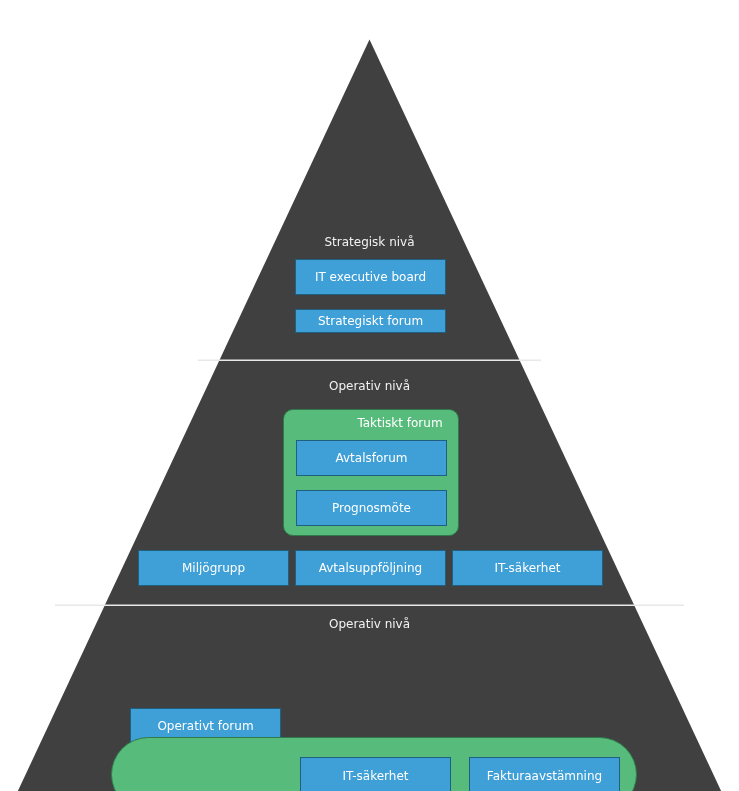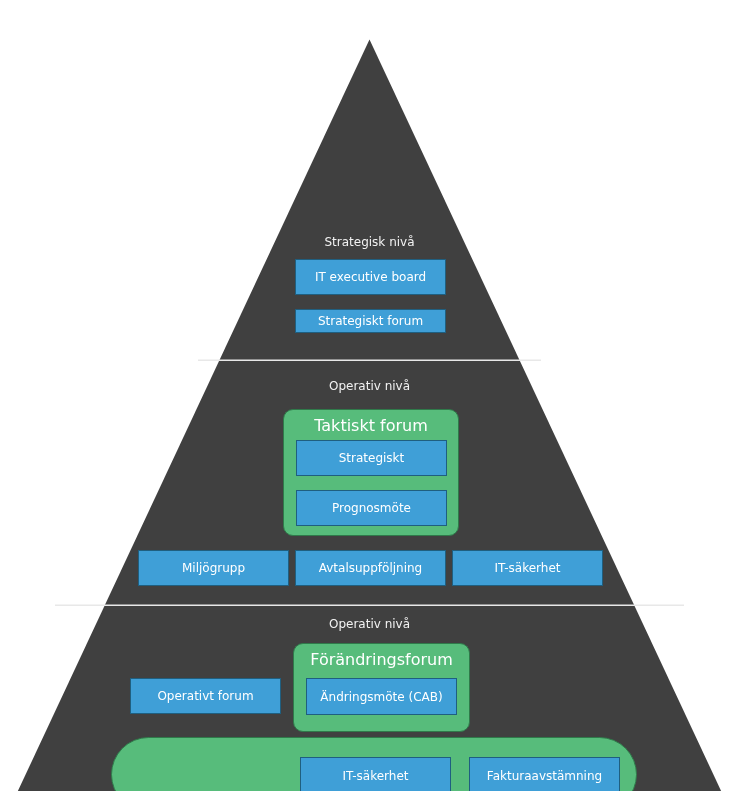--- a/index.html
+++ b/index.html
@@ -6,50 +6,46 @@
   html,body{margin:0;padding:0;}
   body{width:739px;height:791px;background:#ffffff;overflow:hidden;
        font-family:"DejaVu Sans",sans-serif;}
   #stage{position:relative;width:739px;height:791px;margin-top:37px;}
   svg.pyramid{position:absolute;left:0;top:0;width:739px;height:791px;}
   .node{position:absolute;box-sizing:border-box;display:flex;align-items:center;
         justify-content:center;text-align:center;color:#ffffff;}
   .blue{background:#3f9fd7;border:1px solid #1f5f80;border-radius:0;font-size:12px;}
   .green{background:#57bc7b;border:1px solid #2f7a4a;border-radius:10px;}
   .lvl{position:absolute;width:739px;text-align:center;color:#f2f2f2;font-size:12px;}
-  .grouplabel{position:absolute;width:100%;text-align:center;color:#ffffff;font-size:16px;}
+  .grouplabel{position:absolute;width:100%;text-align:center;color:#ffffff;font-size:12px;padding-left:29px;}
 </style>
 </head>
 <body>
 
 <div id="stage">
   <svg class="pyramid" viewBox="0 0 739 791">
     <polygon points="369.5,2.5 737.5,789 1.5,789" fill="#404040"></polygon>
     <line x1="198" y1="323.3" x2="541" y2="323.3" stroke="#e8e8e8" stroke-width="1.6"></line>
     <line x1="55" y1="568.2" x2="684" y2="568.2" stroke="#e8e8e8" stroke-width="1.6"></line>
   </svg>
 
   <div class="lvl" style="top:198px">Strategisk nivå</div>
   <div class="node blue" style="left:295px;top:222px;width:151px;height:36px">IT executive board</div>
   <div class="node blue" style="left:295px;top:272px;width:151px;height:24px">Strategiskt forum</div>
 
   <div class="lvl" style="top:342px">Operativ nivå</div>
   <div class="node green" style="left:283px;top:372px;width:176px;height:127px;display:block">
     <div class="grouplabel" style="top:6px">Taktiskt forum</div>
-    <div class="node blue" style="left:12px;top:30px;width:151px;height:36px">Strategiskt</div>
+    <div class="node blue" style="left:12px;top:30px;width:151px;height:36px">Avtalsforum</div>
     <div class="node blue" style="left:12px;top:80px;width:151px;height:36px">Prognosmöte</div>
   </div>
   <div class="node blue" style="left:138px;top:513px;width:151px;height:36px">Miljögrupp</div>
   <div class="node blue" style="left:295px;top:513px;width:151px;height:36px">Avtalsuppföljning</div>
   <div class="node blue" style="left:452px;top:513px;width:151px;height:36px">IT-säkerhet</div>
 
   <div class="lvl" style="top:580px">Operativ nivå</div>
-  <div class="node green" style="left:293px;top:606px;width:177px;height:89px;display:block">
-    <div class="grouplabel" style="top:6px">Förändringsforum</div>
-    <div class="node blue" style="left:12px;top:34px;width:151px;height:37px">Ändringsmöte (CAB)</div>
-  </div>
-  <div class="node blue" style="left:130px;top:641px;width:151px;height:36px">Operativt forum</div>
+  <div class="node blue" style="left:130px;top:671px;width:151px;height:36px">Operativt forum</div>
 
   <div class="node green" style="left:111px;top:700px;width:526px;height:75px;border-radius:38px;display:block">
     <div class="node blue" style="left:188px;top:19px;width:151px;height:37px">IT-säkerhet</div>
     <div class="node blue" style="left:357px;top:19px;width:151px;height:37px">Fakturaavstämning</div>
   </div>
 </div>
 
 </body></html>

